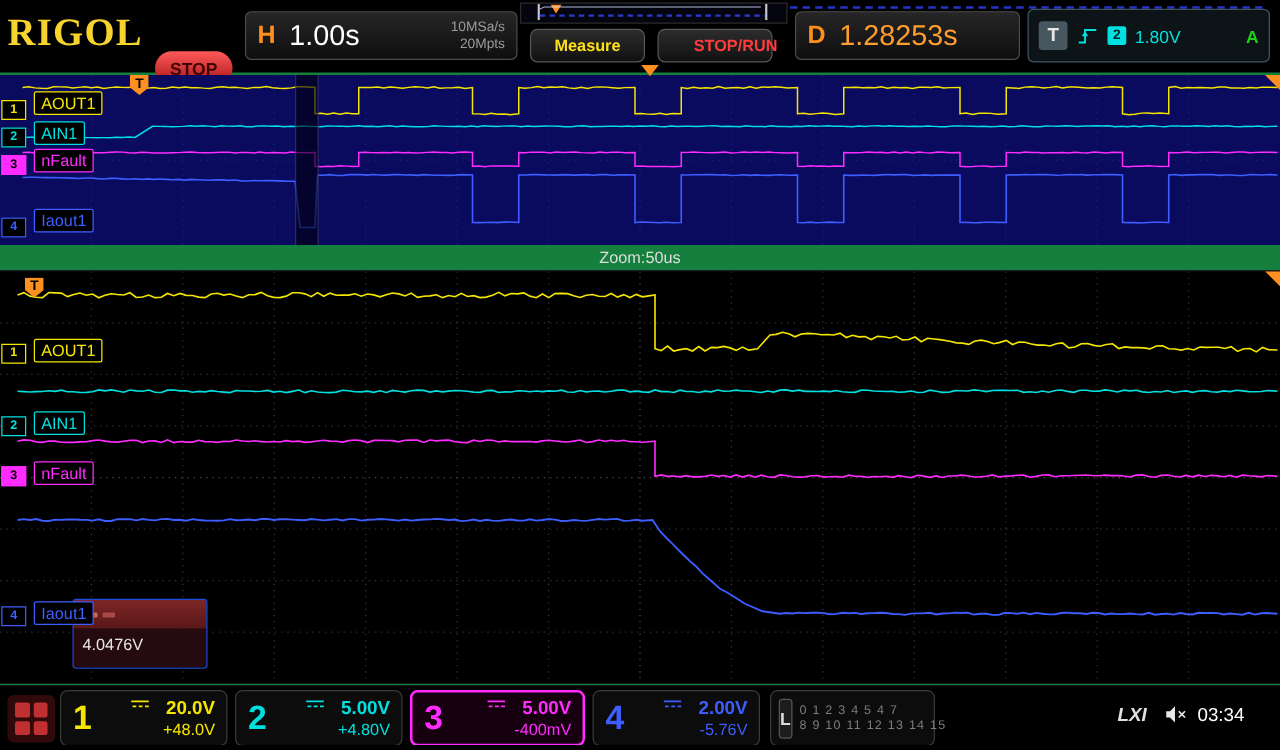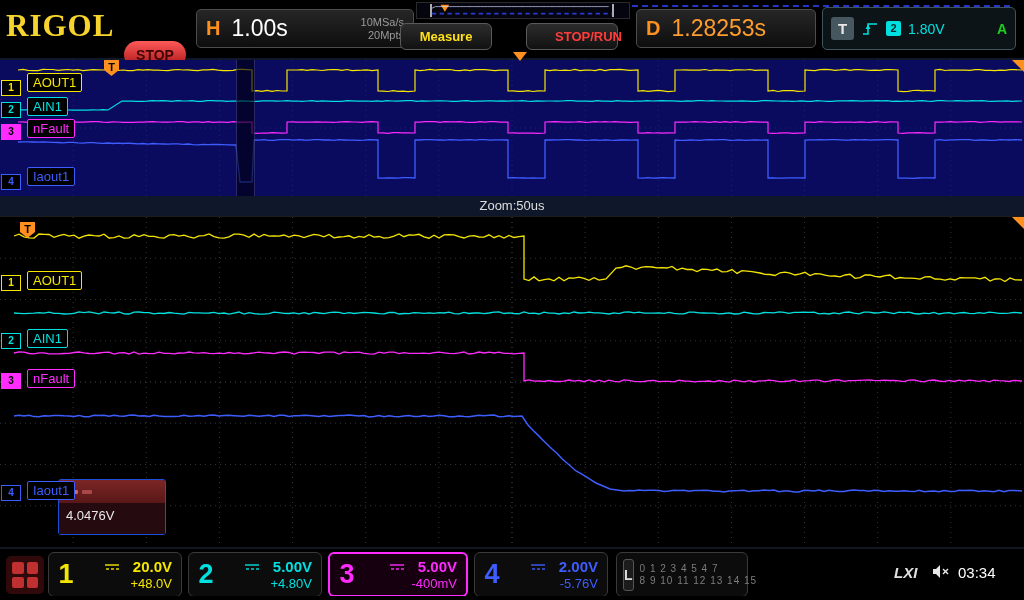--- a/index.html
+++ b/index.html
@@ -1,19 +1,19 @@
 <!DOCTYPE html>
 <html><head>
 <meta charset="utf-8">
 <style>
   :root{
     --c1:#f5e600; --c2:#00e0e0; --c3:#ff2bff; --c4:#3e5dff; --orange:#ff8f1f;
   }
   html,body{margin:0;padding:0;background:#000;}
-  .screen{position:relative;width:1024px;height:596px;background:#0f172a;overflow:hidden;
+  .screen{position:relative;width:1024px;height:596px;background:#15803d;overflow:hidden;
           font-family:"Liberation Sans",sans-serif;}
 
   
   .topbar{position:absolute;top:0;left:0;width:1024px;height:58px;background:#000;}
   .logo{position:absolute;left:6px;top:8px;font-family:"Liberation Serif",serif;font-weight:bold;
         font-size:31px;color:#f6d32d;letter-spacing:1px;}
   .stop-badge{position:absolute;left:124px;top:15px;width:62px;height:27px;border-radius:14px;
         background:linear-gradient(#ff5a5a,#a81212);color:#3f0505;font-weight:bold;font-size:14px;
         display:flex;align-items:center;justify-content:center;margin-top:26px;}
   .tb-box{position:absolute;height:39px;top:9px;background:linear-gradient(#262626,#0e0e0e);
@@ -24,21 +24,21 @@
   .tb-letter{color:#ff8f1f;font-size:20px;font-weight:bold;}
   .tb-big{color:#fff;font-size:23px;margin-left:11px;white-space:nowrap;}
   .tb-big.orange{color:#ff9d2e;}
   .rates{margin-left:auto;display:flex;flex-direction:column;align-items:flex-end;
          color:#9a9a9a;font-size:11px;line-height:13px;}
   .pos-strip{position:absolute;left:416px;top:2px;width:212px;height:15px;background:#05050f;
          border:1px solid #2a2a2a;}
   .dash-top{position:absolute;left:632px;top:5px;width:378px;height:0;border-top:2px dashed #2634c8;}
   .tb-btn{position:absolute;top:23px;width:92px;height:27px;background:linear-gradient(#2c2c2c,#111);
          border:1px solid #5a5a5a;border-radius:6px;font-family:inherit;font-size:13px;font-weight:bold;}
-  .btn-measure{left:400px;color:#ffe11a;}
+  .btn-measure{left:424px;color:#ffe11a;}
   .btn-stoprun{left:526px;color:#ff3b3b;padding-left:28px;}
   .tbox{position:absolute;left:822px;top:7px;width:194px;height:43px;background:#0c1418;
         border:1px solid #3d5560;border-radius:5px;display:flex;align-items:center;gap:7px;
         padding:0 8px;box-sizing:border-box;}
   .t-tile{width:23px;height:23px;background:#46575f;border-radius:3px;color:#e8e8e8;
         font-weight:bold;font-size:15px;line-height:23px;text-align:center;}
   .t-src{width:15px;height:15px;background:var(--c2);border-radius:2px;color:#002a2a;
         font:bold 11px/15px "Liberation Sans",sans-serif;text-align:center;}
   .t-level{color:var(--c2);font-size:14px;}
   .t-mode{margin-left:auto;color:#1ecf1e;font-weight:bold;font-size:14px;}
@@ -83,21 +83,21 @@
   .footer{position:absolute;top:548px;left:0;width:1024px;height:52px;background:#000;
         border-top:1px solid #151515;}
   .brand{position:absolute;left:6px;top:7px;width:38px;height:38px;background:#300a0a;border-radius:5px;
         display:grid;grid-template-columns:1fr 1fr;gap:3px;padding:6px;box-sizing:border-box;}
   .brand i{background:#c03030;border-radius:2px;display:block;}
   .chbox{position:absolute;top:3px;height:45px;width:134px;background:#0c0c0c;border:1px solid #3a3a3a;
         border-radius:6px;display:flex;align-items:center;box-sizing:border-box;}
   .chbox.selected{border:2px solid var(--c3);background:#16000f;width:140px;}
   .chnum{width:34px;text-align:center;font-size:27px;font-weight:bold;}
   .chvals{flex:1;display:flex;flex-direction:column;align-items:flex-end;padding-right:9px;gap:1px;}
-  .row1{display:flex;align-items:center;gap:13px;font-size:15px;font-weight:bold;}
+  .row1{display:flex;gap:13px;font-size:15px;font-weight:bold;}
   .offset{font-size:13px;}
   .cicon{display:block;}
   .labox{position:absolute;left:616px;top:3px;width:132px;height:45px;background:#0c0c0c;
         border:1px solid #3a3a3a;border-radius:6px;display:flex;align-items:center;gap:6px;
         padding:0 6px;box-sizing:border-box;}
   .ltile{width:20px;height:30px;background:#1c1c1c;border:1px solid #555;border-radius:3px;color:#ddd;
         font:bold 14px/30px "Liberation Sans",sans-serif;text-align:center;}
   .ladigits{display:flex;flex-direction:column;color:#7d7d7d;font-size:10px;line-height:12px;
         letter-spacing:1px;white-space:nowrap;}
   .lxi{position:absolute;left:894px;top:15px;color:#e0e0e0;font-weight:bold;font-style:italic;font-size:15px;}

